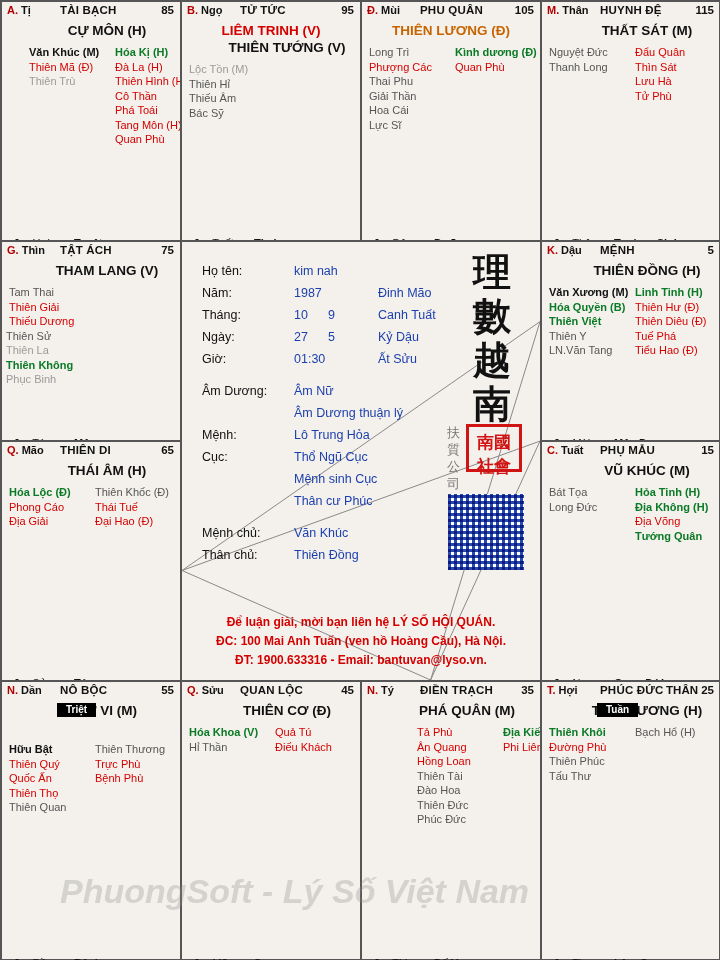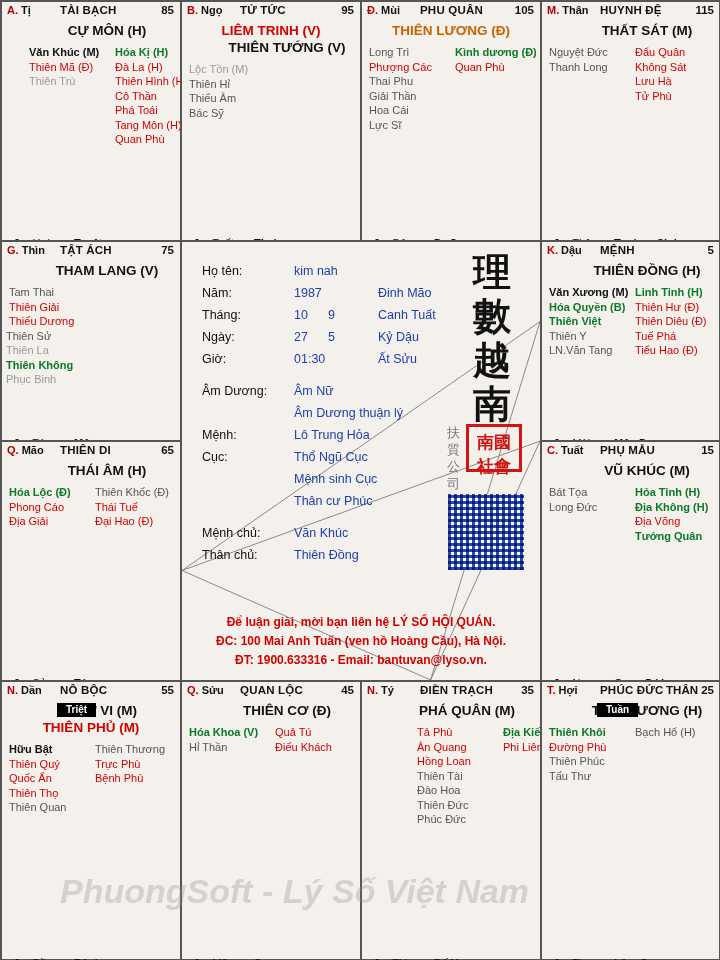--- a/index.html
+++ b/index.html
@@ -244,21 +244,21 @@
       <div class="mainstars">
         <div class="ms-black">THẤT SÁT (M)</div>
       </div>
       <div class="cols" style="top: 43px;">
         <div class="col">
           <div class="s-plain">Nguyệt Đức</div>
           <div class="s-plain">Thanh Long</div>
         </div>
         <div class="col right">
           <div class="s-red">Đẩu Quân</div>
-          <div class="s-red">Không Sát</div>
+          <div class="s-red">Thìn Sát</div>
           <div class="s-red">Lưu Hà</div>
           <div class="s-red">Tử Phù</div>
         </div>
       </div>
       <div class="foot">
         <span class="nam">năm Thân</span>
         <span class="trang">Trường Sinh</span>
       </div>
     </div>
 
@@ -414,21 +414,20 @@
         <span class="trang">Quan Đới</span>
       </div>
     </div>
 
   <div class="cell" id="c-dan">
       <div class="chi"><span class="chi-num">N.</span><span class="chi-name"> Dần</span></div>
       <div class="cung">NÔ BỘC</div>
       <div class="daihan">55</div>
       <div class="mainstars">
         <div class="ms-black">TỬ VI (M)</div>
-        <div class="ms-red">THIÊN PHỦ (M)</div>
       </div>
       <div class="cols" style="top: 60px;">
         <div class="col">
           <div class="s-black">Hữu Bật</div>
           <div class="s-red">Thiên Quý</div>
           <div class="s-red">Quốc Ấn</div>
           <div class="s-red">Thiên Thọ</div>
           <div class="s-plain">Thiên Quan</div>
         </div>
         <div class="col right">

